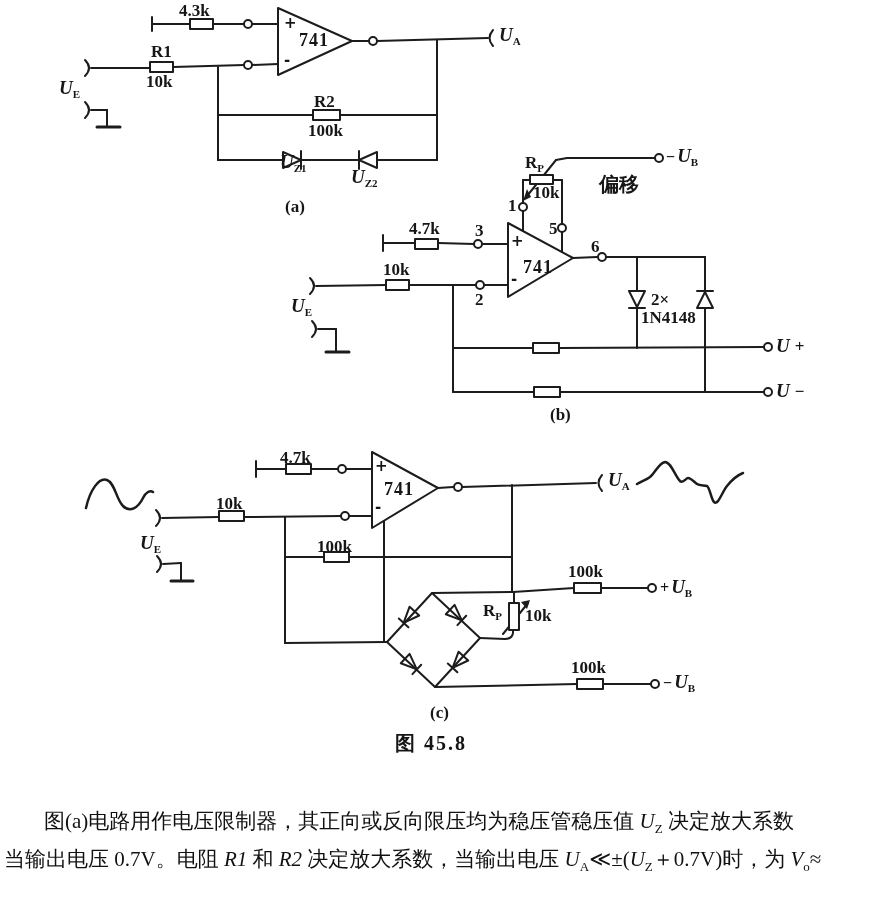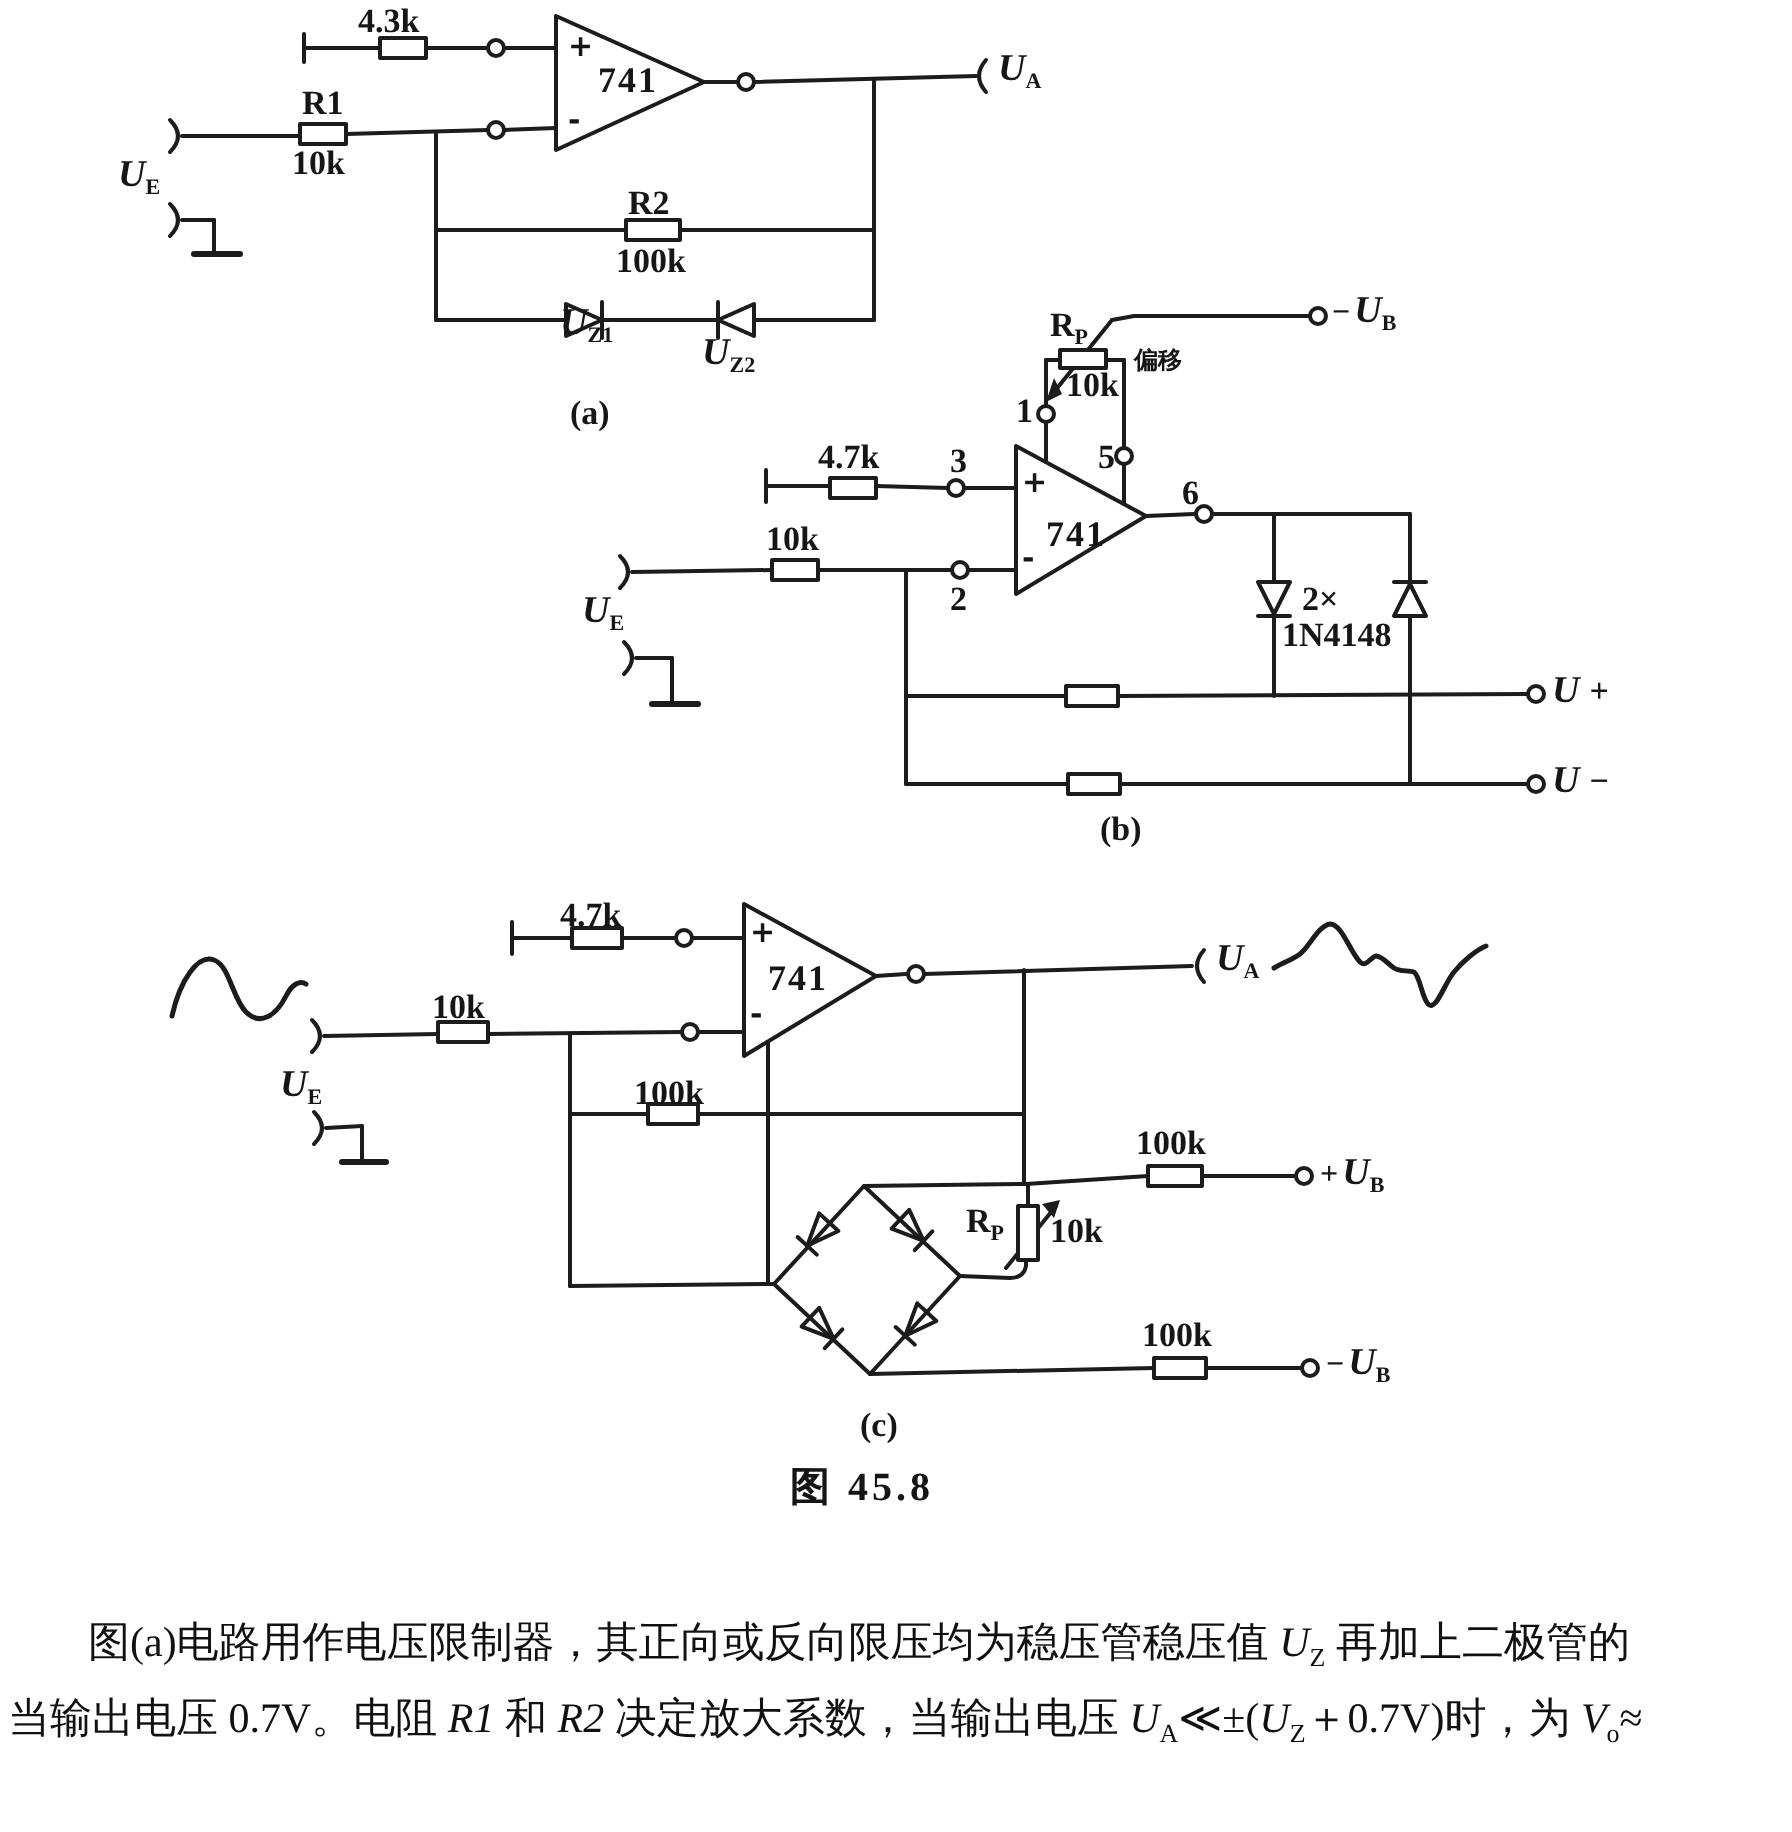--- a/index.html
+++ b/index.html
@@ -6,21 +6,21 @@
   #page{position:relative;width:896px;height:916px;background:#ffffff;overflow:hidden;
         font-family:"Liberation Serif",serif;color:#151515;}
   svg{position:absolute;left:0;top:0;}
   .lbl{position:absolute;white-space:nowrap;color:#161616;line-height:1;}
   .val{font-family:"Liberation Serif",serif;font-weight:bold;font-size:17px;}
   .mi{font-family:"Liberation Serif",serif;font-style:italic;font-weight:bold;font-size:19px;}
   .lbl sub{font-size:11px;font-weight:bold;vertical-align:-4px;font-style:normal;}
   .pin{font-family:"Liberation Serif",serif;font-weight:bold;font-size:17px;}
   .opamp{font-family:"Liberation Serif",serif;font-weight:bold;font-size:18px;letter-spacing:1px;}
   .sign{font-family:"DejaVu Sans",sans-serif;font-weight:bold;font-size:15px;}
-  .cjk{font-family:"Liberation Sans",sans-serif;font-weight:bold;font-size:12px;}
+  .cjk{font-family:"Liberation Sans",sans-serif;font-weight:bold;font-size:20px;margin-left:32px;}
   .sfx{margin-left:5px;font-style:normal;}
   .pfx{margin-right:2px;font-style:normal;font-weight:bold;}
   .watermark{position:absolute;left:306px;top:445px;font-family:"DejaVu Sans",sans-serif;
              font-style:italic;font-size:21px;letter-spacing:2px;color:#a9a9a9;}
   .caption{position:absolute;left:395px;top:730px;font-size:20px;font-weight:bold;letter-spacing:2px;}
   .para{position:absolute;left:0;top:806px;width:890px;font-size:21px;line-height:31px;color:#111;}
   .para .ln1{padding-left:44px;}
   .para .ln2,.para .ln3{padding-left:4px;}
   .para .mi2{font-style:italic;font-family:"Liberation Serif",serif;}
   .para sub{font-size:13px;vertical-align:-5px;}
@@ -257,17 +257,17 @@
 <span class="lbl val" style="left:568px;top:563px">100k</span>
 <span class="lbl" style="left:660px;top:577px"><span class="pfx">+</span><i class="mi">U</i><sub>B</sub></span>
 <span class="lbl val" style="left:571px;top:659px">100k</span>
 <span class="lbl" style="left:663px;top:672px"><span class="pfx">−</span><i class="mi">U</i><sub>B</sub></span>
 <span class="lbl" style="left:140px;top:533px"><i class="mi">U</i><sub>E</sub></span>
 <span class="lbl pin" style="left:430px;top:704px">(c)</span>
 
 <span class="caption">图 45.8</span>
 
 <div class="para">
-  <div class="ln1"><span>图(a)电路用作电压限制器，其正向或反向限压均为稳压管稳压值 </span><span class="mi2">U</span><sub>Z</sub><span> 再加上二极管的</span></div>
+  <div class="ln1"><span>图(a)电路用作电压限制器，其正向或反向限压均为稳压管稳压值 </span><span class="mi2">U</span><sub>Z</sub><span> 决定放大系数</span></div>
   <div class="ln2"><span>当输出电压 0.7V。电阻 </span><span class="mi2">R1</span><span> 和 </span><span class="mi2">R2</span><span> 决定放大系数，当输出电压 </span><span class="mi2">U</span><sub>A</sub><span>≪±(</span><span class="mi2">U</span><sub>Z</sub><span>＋0.7V)时，为 </span><span class="mi2">V</span><sub>o</sub><span>≈</span></div>
 </div>
 
 </div>
 
 </body></html>

